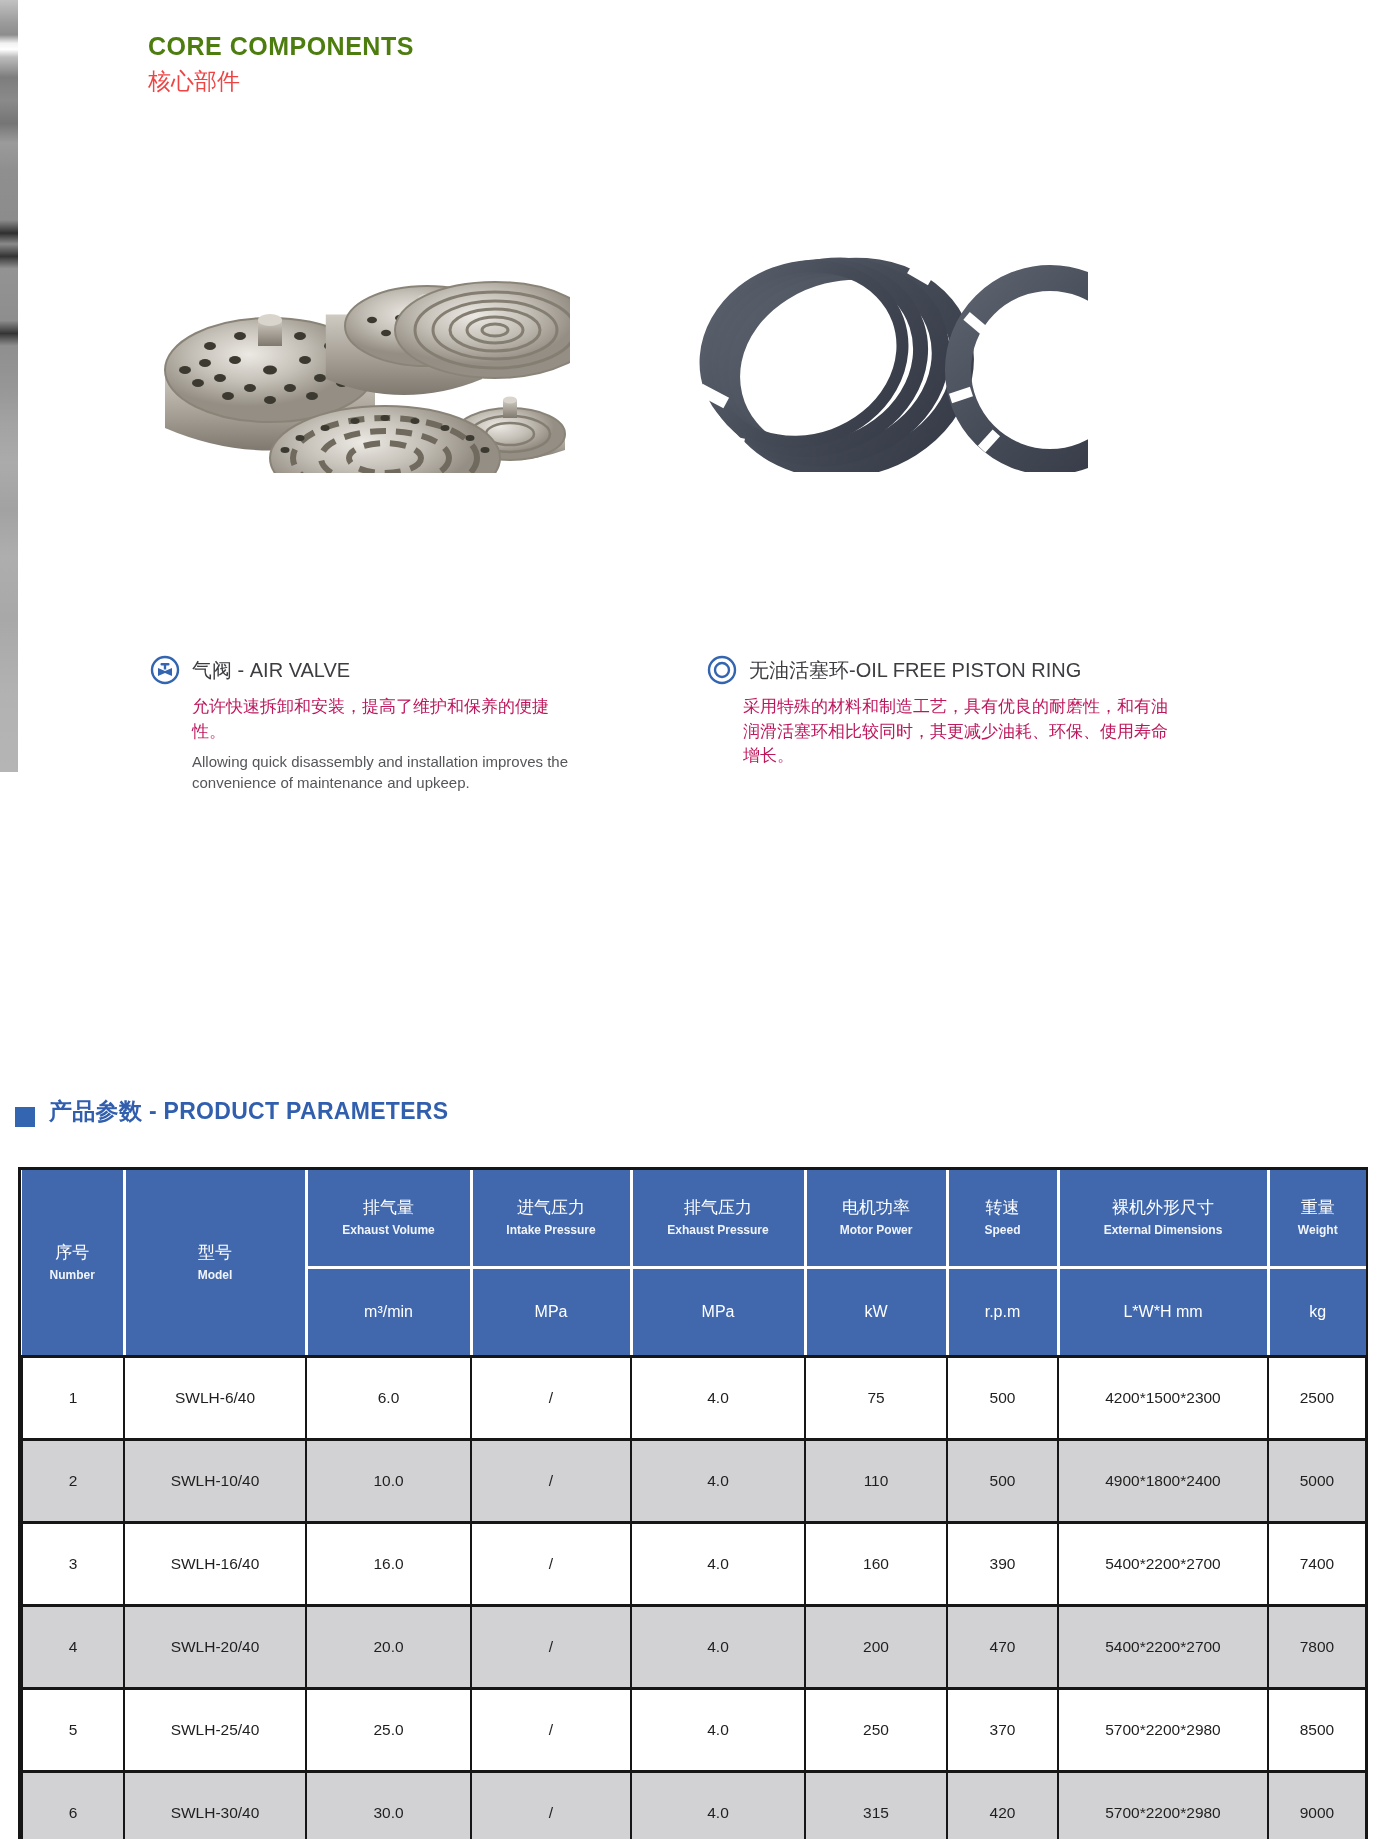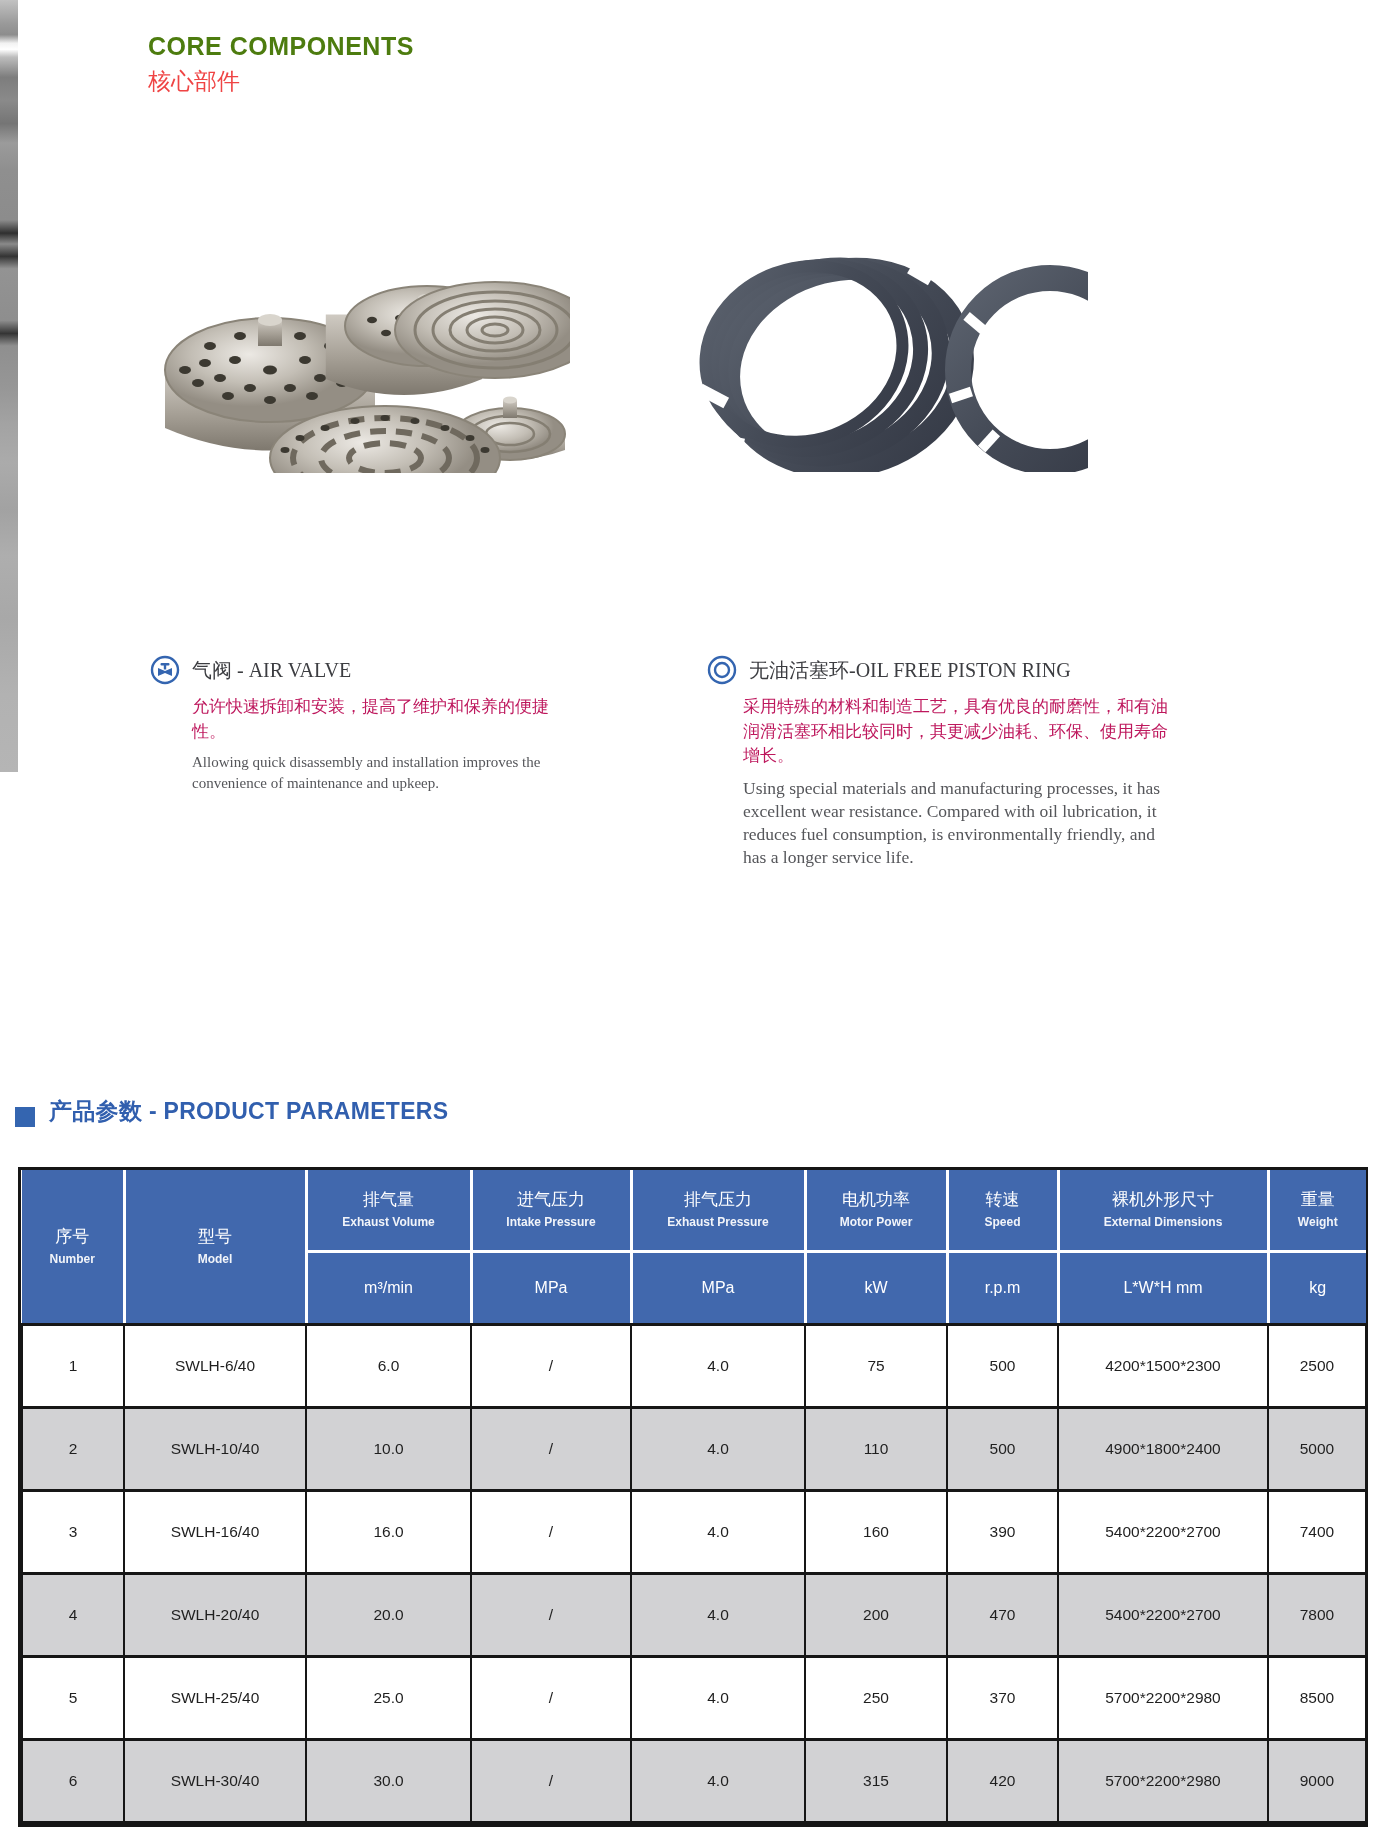--- a/index.html
+++ b/index.html
@@ -15,38 +15,38 @@
       #8e8e8e 41.5%,#353535 43.2%,#8f8f8f 44.8%,#969696 50%,#a3a3a3 55%,
       #ababab 60%,#a2a2a2 66%,#aeaeae 72%,#a8a8a8 80%,#b2b2b2 90%,#b5b5b5 100%);}
 
   
   .title-en{position:absolute;left:148px;top:32px;font-size:25px;font-weight:bold;letter-spacing:.5px;}
   .title-zh{position:absolute;left:148px;top:66px;font-size:23px;color:#ef4444;}
 
   .product-img{position:absolute;}
 
   
-  .feat{position:absolute;font-family:Liberation Serif, serif;}
+  .feat{position:absolute;}
   .feat .head{display:flex;align-items:center;gap:12px;}
   .feat .head .ttl{font-size:20px;color:#3c3d41;}
   .feat .zh{font-size:17px;color:#be185d;line-height:1.45;margin-top:10px;}
   .feat .en{font-size:15px;color:#55565a;line-height:1.38;margin-top:8px;}
   .feat.right .en{font-size:17.5px;line-height:1.32;}
   .ico{width:30px;height:30px;flex:0 0 30px;}
 
   
   .sec-head{position:absolute;left:15px;top:1096px;display:flex;align-items:flex-end;gap:14px;}
   .sec-sq{width:20px;height:20px;}
   .sec-ttl{font-size:23px;font-weight:bold;letter-spacing:.3px;}
 
   
   .tbl-wrap{position:absolute;left:18px;top:1167px;width:1344px;border:3px solid #161616;}
   table{border-collapse:collapse;width:100%;table-layout:fixed;}
   thead th{background:#4168ad;color:#fff;font-weight:normal;vertical-align:middle;
-           border-right:3px solid #fff;border-bottom:3px solid #fff;padding:0;}
+           border-right:3px solid #fff;border-bottom:3px solid #fff;padding:8px;}
   thead th:last-child{border-right:none;}
   thead th .zh{display:block;font-size:17px;line-height:1.3;}
   thead th .en{display:block;font-size:12px;line-height:1.3;color:rgba(255,255,255,.93);margin-top:4px;font-weight:bold;}
   thead tr.units th{height:70px;font-size:16px;border-bottom:3px solid #161616;}
   thead th.span2{border-bottom:3px solid #161616;}
   thead tr.names th{height:80px;}
   tbody td{height:78px;text-align:center;font-size:15.5px;color:#1f1f1f;
            border:2px solid #161616;border-top-width:3px;border-bottom-width:3px;}
   tbody tr.odd td{background:#fff;}
   tbody tr.even td{background:#d2d2d4;}
@@ -222,21 +222,20 @@
 
   <div class="feat right" style="left:707px;top:655px;width:465px">
     <div class="head">
       <svg class="ico" viewBox="0 0 30 30">
         <circle cx="15" cy="15" r="13" fill="none" stroke="#3465b0" stroke-width="2.4"></circle>
         <circle cx="15" cy="15" r="7" fill="none" stroke="#3465b0" stroke-width="2.4"></circle>
       </svg>
       <span class="ttl">无油活塞环-OIL FREE PISTON RING</span>
     </div>
     <div class="zh" style="padding-left:36px;width:428px">采用特殊的材料和制造工艺，具有优良的耐磨性，和有油润滑活塞环相比较同时，其更减少油耗、环保、使用寿命增长。</div>
-    <div class="en" style="padding-left:36px;width:432px">Using special materials and manufacturing processes, it has excellent wear resistance. Compared with oil lubrication, it reduces fuel consumption, is environmentally friendly, and has a longer service life.</div>
   </div>
 
   <div class="sec-head">
     <div class="sec-sq" style="background:#3465b0"></div>
     <div class="sec-ttl" style="color:#315fae">产品参数 - PRODUCT PARAMETERS</div>
   </div>
 
   <div class="tbl-wrap">
     <table>
       <colgroup id="cols">

